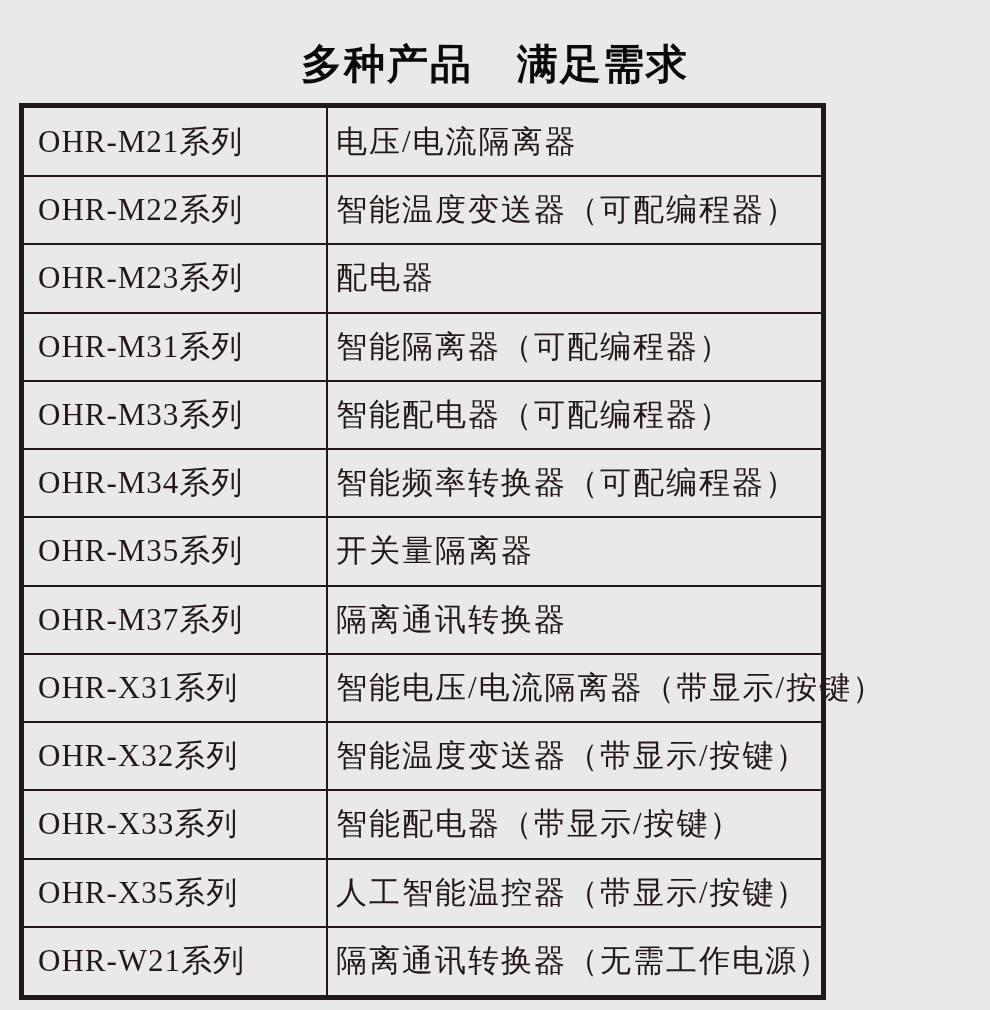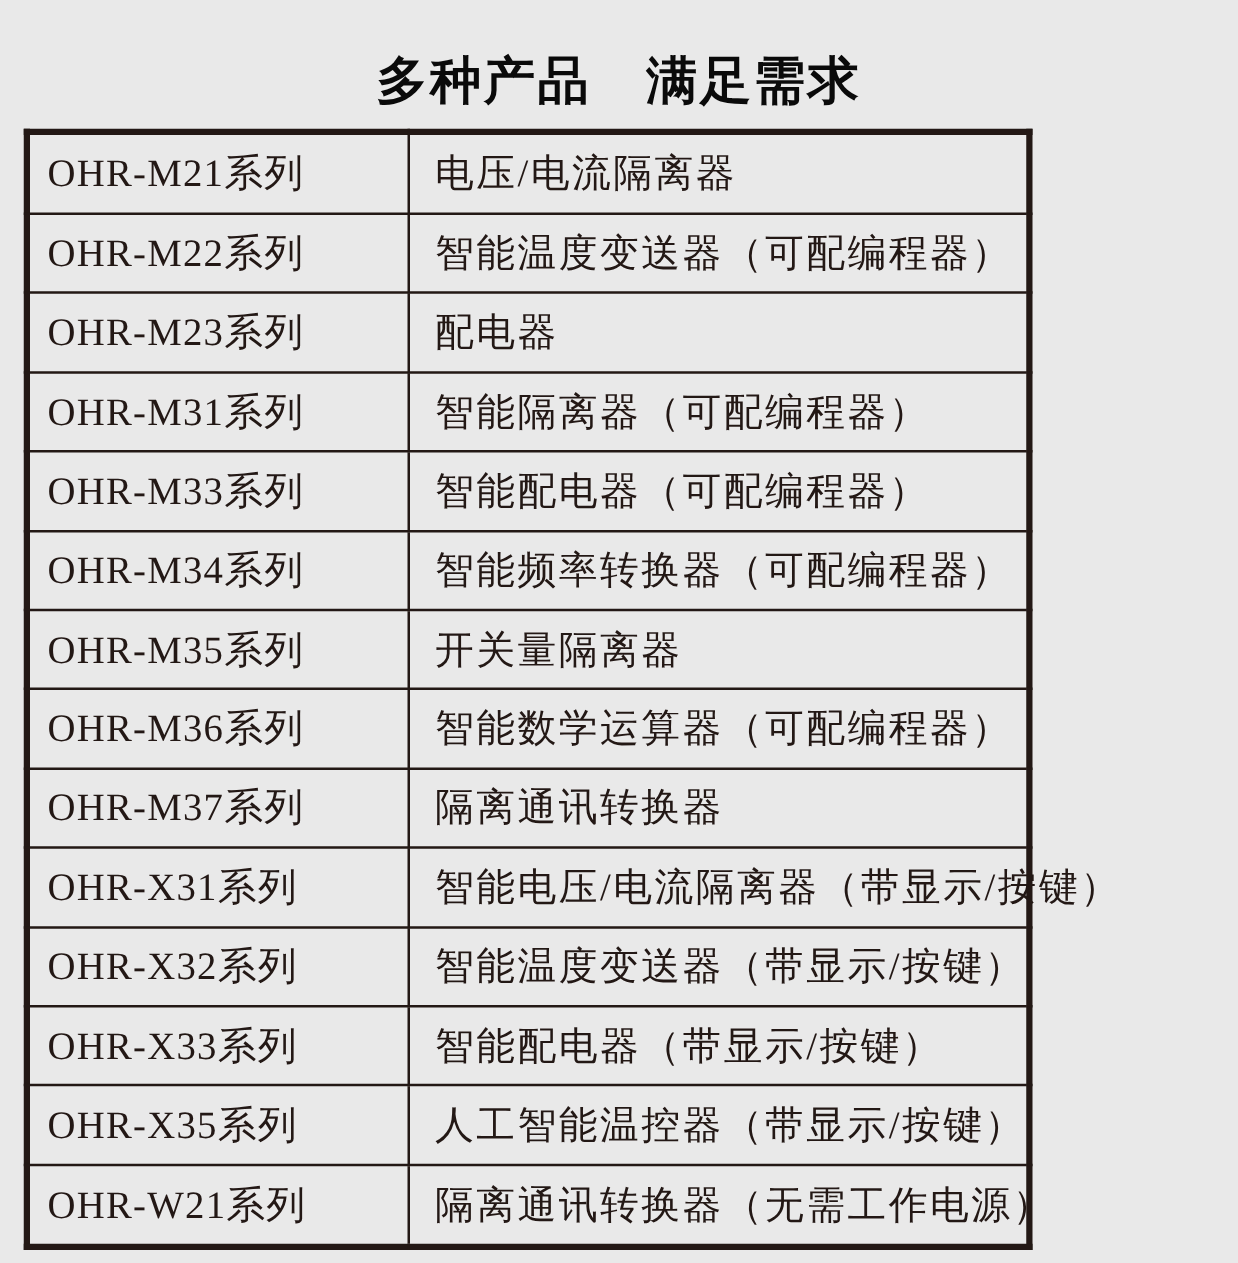--- a/index.html
+++ b/index.html
@@ -48,21 +48,21 @@
   td.series-cell {
     width: 288px;
     padding: 0 0 0 14px;
     font-size: 31px;
     color: #231815;
     letter-spacing: 1px;
     vertical-align: middle;
     white-space: nowrap;
   }
   td.desc-cell {
-    padding: 0 0 0 20px;
+    padding: 0 0 0 8px;
     font-size: 31px;
     color: #231815;
     letter-spacing: 2px;
     vertical-align: middle;
     white-space: nowrap;
   }
 </style>
 </head>
 <body>
 
@@ -95,24 +95,20 @@
     </tr>
     <tr>
       <td class="series-cell">OHR-M34系列</td>
       <td class="desc-cell">智能频率转换器（可配编程器）</td>
     </tr>
     <tr>
       <td class="series-cell">OHR-M35系列</td>
       <td class="desc-cell">开关量隔离器</td>
     </tr>
     <tr>
-      <td class="series-cell">OHR-M36系列</td>
-      <td class="desc-cell">智能数学运算器（可配编程器）</td>
-    </tr>
-    <tr>
       <td class="series-cell">OHR-M37系列</td>
       <td class="desc-cell">隔离通讯转换器</td>
     </tr>
     <tr>
       <td class="series-cell">OHR-X31系列</td>
       <td class="desc-cell">智能电压/电流隔离器（带显示/按键）</td>
     </tr>
     <tr>
       <td class="series-cell">OHR-X32系列</td>
       <td class="desc-cell">智能温度变送器（带显示/按键）</td>

